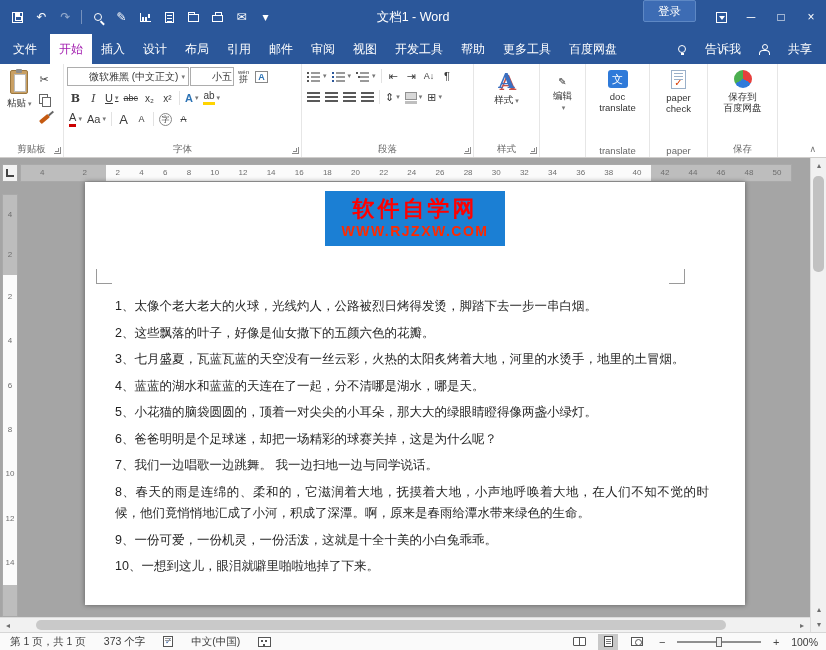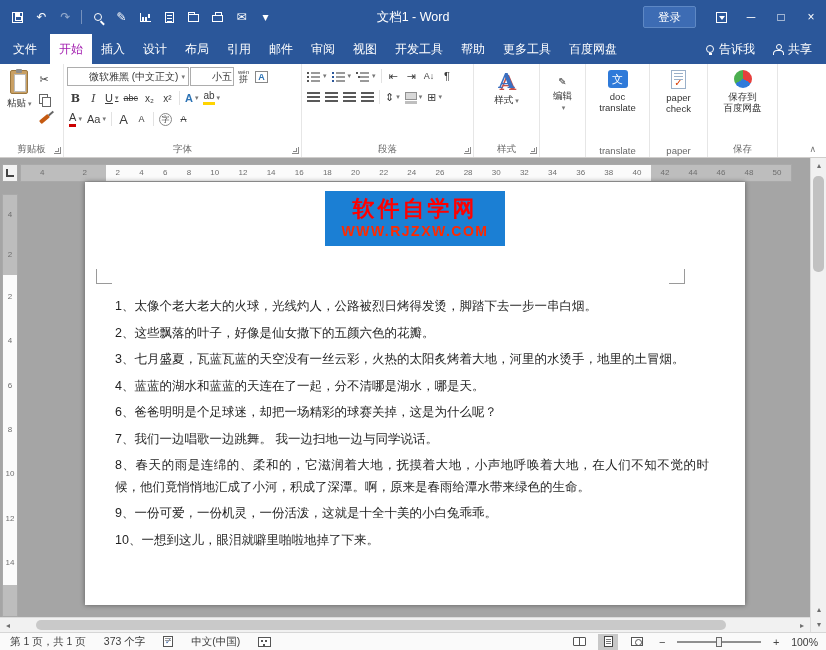--- a/index.html
+++ b/index.html
@@ -23,37 +23,37 @@
   .ic-printer{width:11px;height:7px;border:1px solid #fff;position:relative;margin-top:3px}
   .ic-printer::before{content:"";position:absolute;left:2px;top:-4px;width:5px;height:3px;border:1px solid #fff;border-bottom:none}
   .ic-page{width:9px;height:11px;border:1px solid #fff;position:relative}
   .ic-page::after{content:"";position:absolute;left:1px;top:2px;width:5px;height:1px;background:#fff;box-shadow:0 3px 0 #fff,0 6px 0 #fff}
   .ic-folder{width:11px;height:8px;border:1px solid #fff;position:relative;margin-top:2px}
   .ic-folder::before{content:"";position:absolute;left:-1px;top:-3px;width:5px;height:2px;border:1px solid #fff;border-bottom:none}
   .ic-bars{width:11px;height:9px;border-bottom:1px solid #fff;border-left:1px solid #fff;position:relative}
   .ic-bars::after{content:"";position:absolute;left:1px;bottom:0;width:2px;height:4px;background:#fff;box-shadow:3px 0 0 #fff,6px -3px 0 #fff}
   .tb-title{position:absolute;left:50%;transform:translateX(-50%);top:0;height:34px;line-height:34px;
             font-size:12.5px;color:#fff;white-space:nowrap}
-  .tb-right{position:absolute;right:0;top:0;height:34px;display:flex;align-items:center}
+  .tb-right{position:absolute;right:0;top:0;height:34px;display:flex;}
   .login-btn{height:22px;padding:0 14px;margin-right:10px;background:#3d6cb4;border:1px solid #5e88c4;
              color:#fff;font-size:11.5px;border-radius:2px;cursor:default;font-family:inherit}
   .winbtn{width:30px;height:34px;display:flex;align-items:center;justify-content:center;font-size:12px;color:#fff}
   .ic-ribbonopts{width:11px;height:11px;border:1px solid #fff;position:relative}
   .ic-ribbonopts::after{content:"";position:absolute;left:2px;top:3px;border-left:3px solid transparent;
              border-right:3px solid transparent;border-top:4px solid #fff}
 
   
   .tabrow{position:absolute;left:0;top:34px;width:826px;height:30px;background:#2b579a;
           display:flex;align-items:stretch;color:#fff;font-size:12px}
   .tab{padding:0 9px;display:flex;align-items:center;cursor:default;white-space:nowrap}
   .tab.file{padding:0 13px}
   .tab.active{background:#fff;color:#a21caf}
   .tablist{display:flex}
   .tabrow-right{margin-left:auto;display:flex;align-items:center;gap:18px;padding-right:14px}
-  .tr-item{display:flex;align-items:center;gap:5px;white-space:nowrap}
+  .tr-item{display:flex;align-items:center;gap:19px;white-space:nowrap}
   .ic-bulb{width:8px;height:8px;border:1px solid #fff;border-radius:50%;position:relative;display:inline-block}
   .ic-bulb::after{content:"";position:absolute;left:1.5px;bottom:-3px;width:3px;height:2px;background:#fff}
   .ic-person{width:10px;height:11px;position:relative;display:inline-block}
   .ic-person::before{content:"";position:absolute;left:3px;top:0;width:4px;height:4px;border:1px solid #fff;border-radius:50%}
   .ic-person::after{content:"";position:absolute;left:0;bottom:0;width:9px;height:4px;border:1px solid #fff;border-bottom:none;border-radius:4px 4px 0 0}
 
   
   .ribbon{position:absolute;left:0;top:64px;width:826px;height:94px;background:#fff;
           border-bottom:1px solid #cfcdcb;display:flex;align-items:stretch}
   .group{position:relative;border-right:1px solid #e6e6e6;padding:3px 3px 15px;display:flex;flex-direction:column}
@@ -511,20 +511,21 @@
         <div class="logo-url">WWW.RJZXW.COM</div>
       </div>
       <span class="mark mark-l"></span>
       <span class="mark mark-r"></span>
       <div class="textblock">
 
       <p class="docp">1、太像个老大老大的火球，光线灼人，公路被烈日烤得发烫，脚踏下去一步一串白烟。</p>
           <p class="docp">2、这些飘落的叶子，好像是仙女撒下的五颜六色的花瓣。</p>
           <p class="docp">3、七月盛夏，瓦蓝瓦蓝的天空没有一丝云彩，火热的太阳炙烤着大地，河里的水烫手，地里的土冒烟。</p>
           <p class="docp">4、蓝蓝的湖水和蓝蓝的天连在了一起，分不清哪是湖水，哪是天。</p>
+          <p class="docp">5、小花猫的脑袋圆圆的，顶着一对尖尖的小耳朵，那大大的绿眼睛瞪得像两盏小绿灯。</p>
           <p class="docp">6、爸爸明明是个足球迷，却把一场精彩的球赛关掉，这是为什么呢？</p>
           <p class="docp">7、我们一边唱歌一边跳舞。  我一边扫地一边与同学说话。</p>
           <p class="docp">8、春天的雨是连绵的、柔和的，它滋润着大地，抚摸着大地，小声地呼唤着大地，在人们不知不觉的时候，他们竟悄悄地汇成了小河，积成了深潭。啊，原来是春雨给潭水带来绿色的生命。</p>
           <p class="docp">9、一份可爱，一份机灵，一份活泼，这就是十全十美的小白兔乖乖。</p>
           <p class="docp">10、一想到这儿，眼泪就噼里啪啦地掉了下来。</p>
         </div>
     </div>
 
     <div class="vscroll">
       <span class="sarrow">▴</span>

